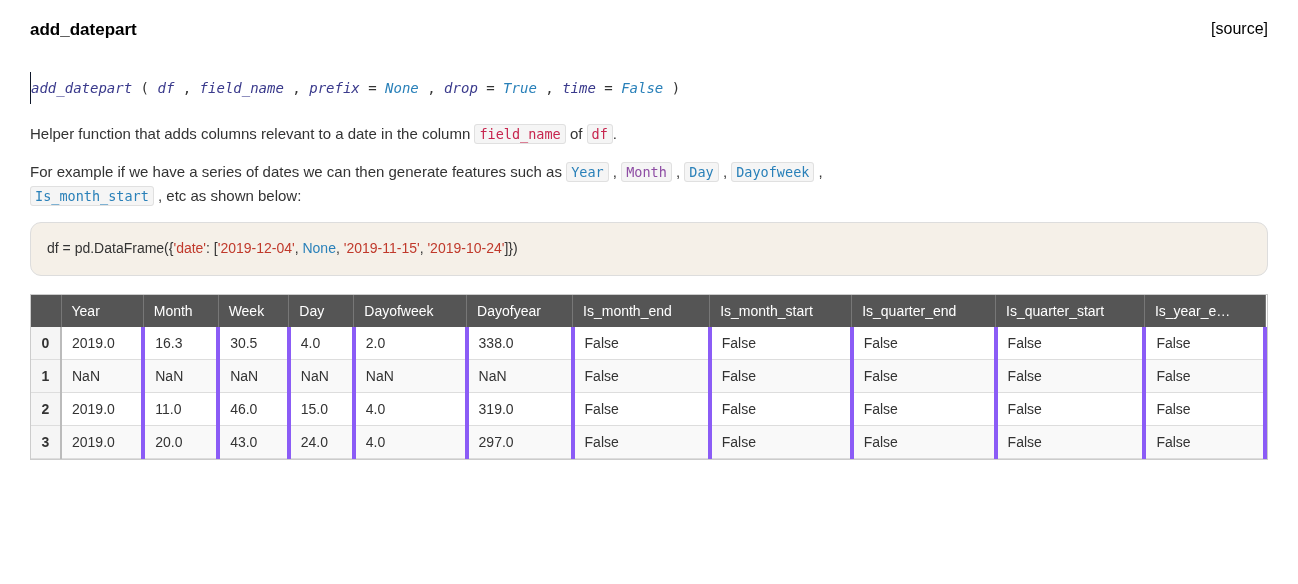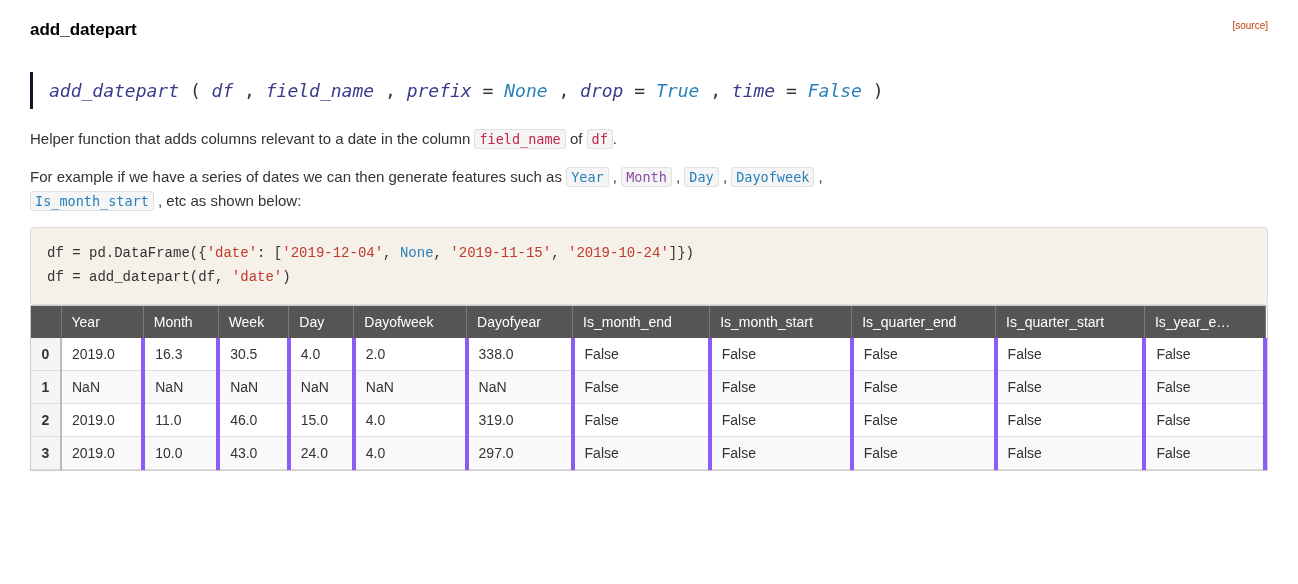--- a/index.html
+++ b/index.html
@@ -16,39 +16,39 @@
     .page-title {
       font-weight: bold;
       font-size: 17px;
       color: #000;
       display: inline-block;
       margin-bottom: 16px;
     }
 
     .source-link {
       float: right;
-      color: #c2410c;
+      color: #000000;
       text-decoration: none;
-      font-size: 10px;
+      font-size: 16px;
     }
 
     .header-row {
       display: flex;
       justify-content: space-between;
       align-items: flex-start;
       margin-bottom: 16px;
     }
 
     .signature-block {
-      border-left: 3px solid #0f172a;
-      padding: 8px 16px;
+      border-left: 1px solid #0f172a;
+      padding: 8px 0;
       background: #fff;
       margin-bottom: 18px;
       font-family: monospace;
-      font-size: 18px;
+      font-size: 14px;
     }
 
     .sig-func { color: #3a3a8c; font-style: italic; }
     .sig-param { color: #3a3a8c; font-style: italic; }
     .sig-default { color: #2980b9; font-style: italic; }
     .sig-punc { color: #333; }
 
     .description {
       margin-bottom: 14px;
       line-height: 1.6;
@@ -82,24 +82,25 @@
       border: 1px solid #e0e0e0;
       padding: 1px 4px;
       border-radius: 3px;
       color: #8e4da4;
     }
 
     .code-block {
       background: #f5f0e8;
       border: 1px solid #ddd;
       padding: 14px 16px;
-      font-family: Liberation Mono, monospace;
+      margin-bottom: 18px;
+      font-family: Liberation Sans, sans-serif;
       font-size: 14px;
       line-height: 1.7;
-      border-radius: 3px;
+      border-radius: 11px;
     }
 
     .code-string { color: #c0392b; }
     .code-none { color: #2980b9; }
 
     .data-table {
       border-collapse: collapse;
       width: 100%;
       font-size: 14px;
       overflow: hidden;
@@ -165,23 +166,20 @@
 </p>
 
 <p class="description">
   <span>For example if we have a series of dates we can then generate features such as </span><code class="inline-code-blue">Year</code> , <code class="inline-code-purple">Month</code> , <code class="inline-code-blue">Day</code> , <code class="inline-code-blue">Dayofweek</code> ,<br>
   <code class="inline-code-blue">Is_month_start</code><span> , etc as shown below:</span>
 </p>
 
 <div class="code-block">
   <div>
     <span>df = pd.DataFrame({<span class="code-string">'date'</span>: [<span class="code-string">'2019-12-04'</span>, <span class="code-none">None</span>, <span class="code-string">'2019-11-15'</span>, <span class="code-string">'2019-10-24'</span>]})</span>
-  </div>
-  <div>
-    <span>df = add_datepart(df, <span class="code-string">'date'</span>)</span>
   </div>
 </div>
 
 <div class="table-wrapper">
   <table class="data-table">
     <thead>
       <tr>
         <th class="row-index-header"></th>
         <th>Year</th>
         <th>Month</th>
@@ -235,21 +233,21 @@
           <td>319.0</td>
           <td>False</td>
           <td>False</td>
           <td>False</td>
           <td>False</td>
           <td>False</td>
         </tr>
         <tr>
           <td class="row-index">3</td>
           <td>2019.0</td>
-          <td>10.0</td>
+          <td>20.0</td>
           <td>43.0</td>
           <td>24.0</td>
           <td>4.0</td>
           <td>297.0</td>
           <td>False</td>
           <td>False</td>
           <td>False</td>
           <td>False</td>
           <td>False</td>
         </tr>

